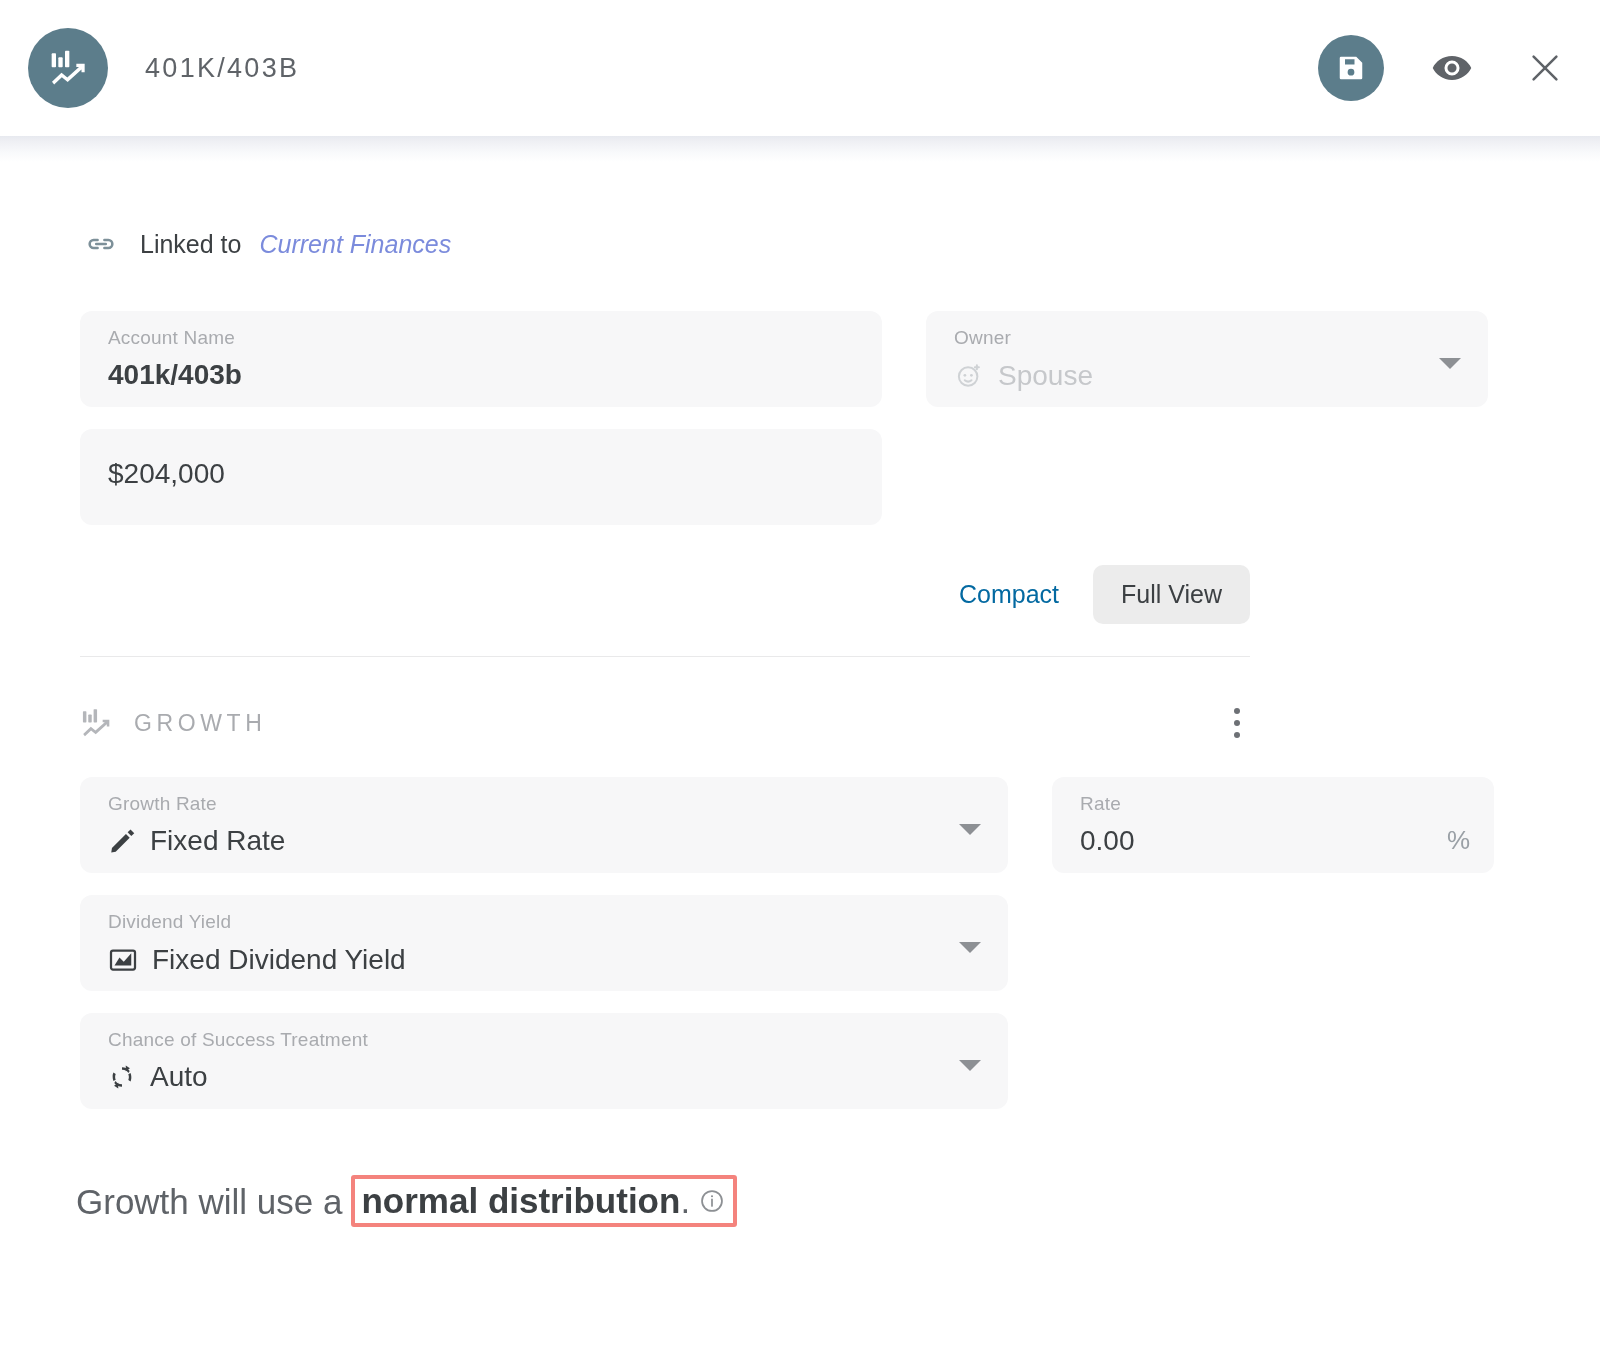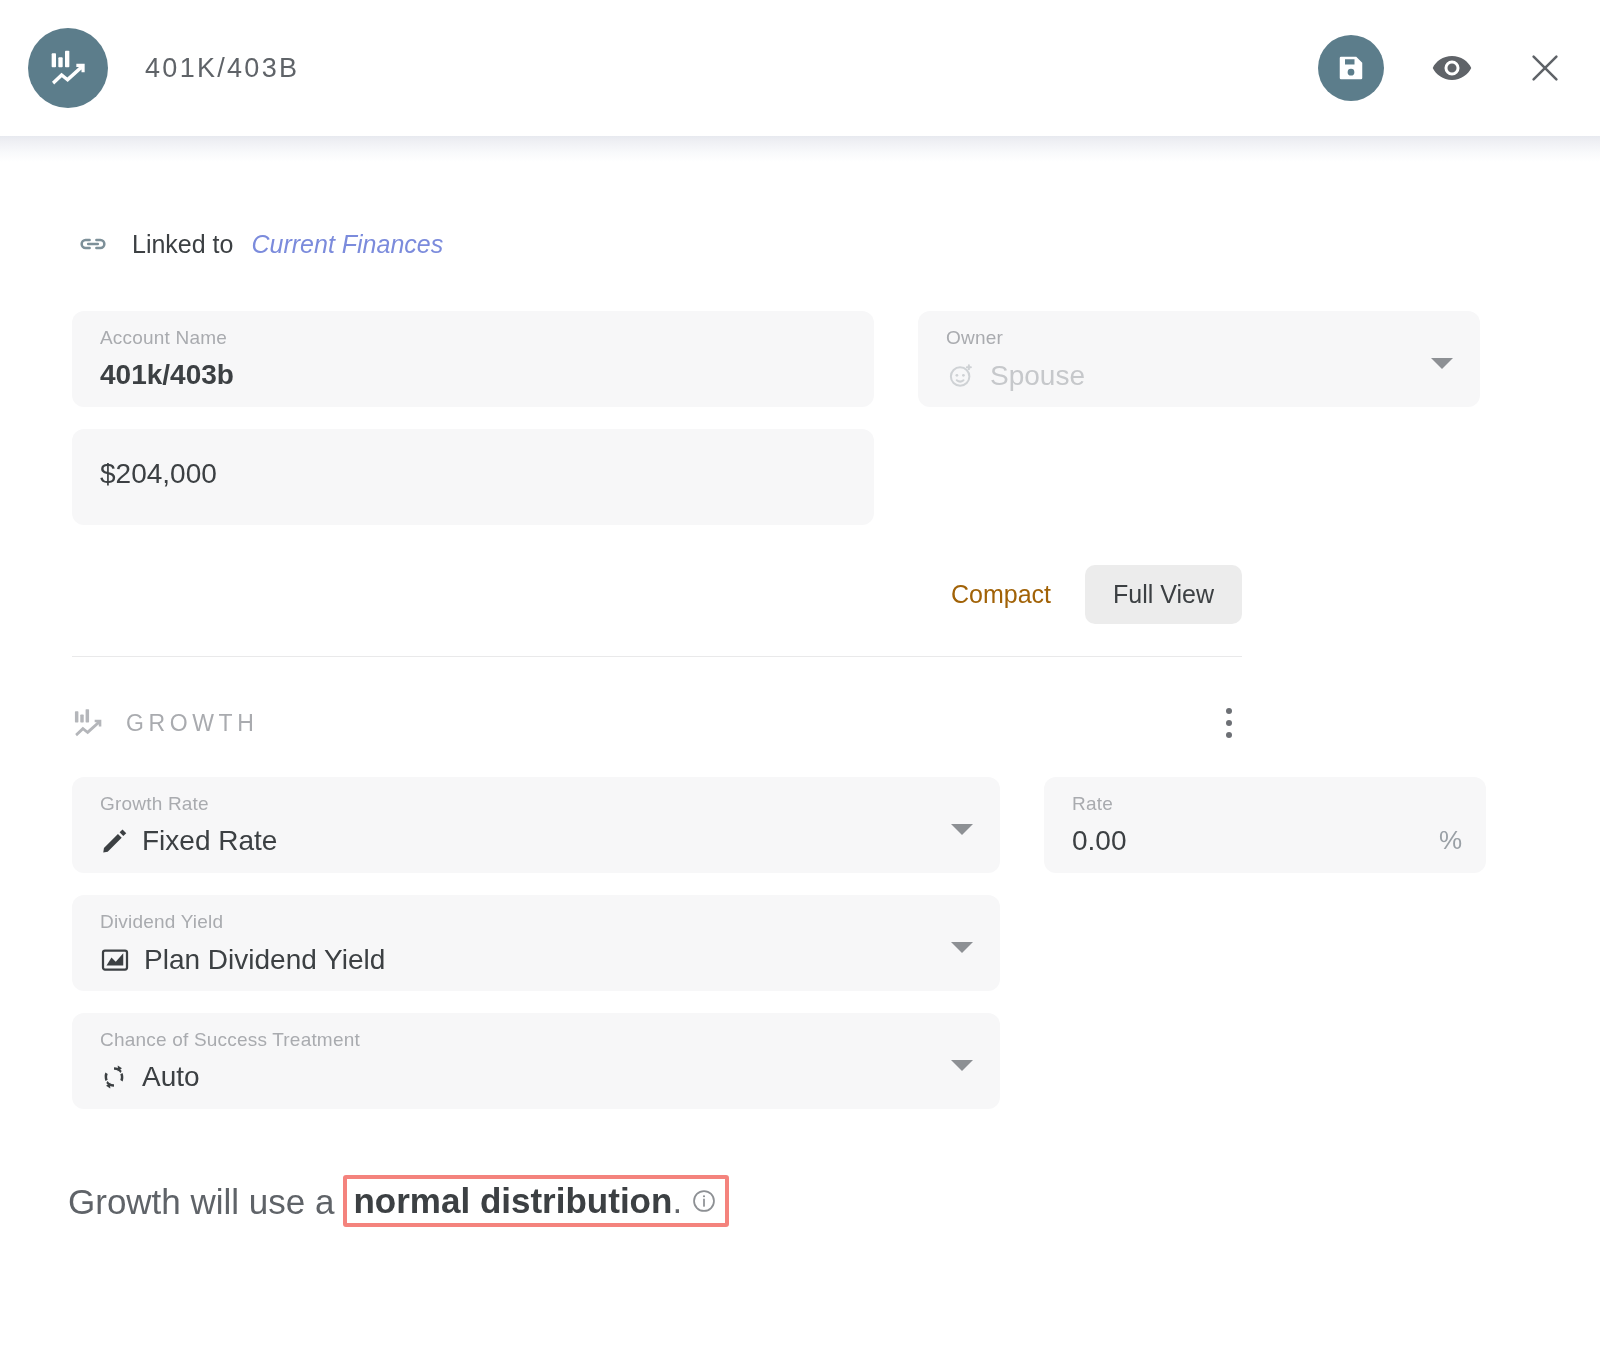--- a/index.html
+++ b/index.html
@@ -84,21 +84,21 @@
     align-items: center;
     justify-content: center;
     flex: 0 0 auto;
   }
   .eye-btn { width: 56px; height: 56px; margin-left: 40px; }
   .close-btn { width: 54px; height: 54px; margin-left: 38px; }
 
   
   .content {
     position: absolute;
-    top: 162px; left: 0;
+    top: 162px; left: 8px;
     width: 1318px;
   }
 
   .linked-row {
     display: flex;
     align-items: center;
     padding-left: 76px;
     height: 40px;
     margin-top: 62px;
   }
@@ -186,21 +186,21 @@
   .view-toggle {
     display: flex;
     align-items: center;
     justify-content: flex-end;
     padding-right: 76px;
     margin-top: 40px;
     gap: 6px;
   }
   .toggle-opt {
     font-size: 25px;
-    color: #a16207;
+    color: #0369a1;
     padding: 15px 28px;
     border-radius: 10px;
     background: transparent;
     border: none;
     cursor: pointer;
     font-family: inherit;
     white-space: nowrap;
   }
   .toggle-opt.active {
     background: #ececec;
@@ -406,21 +406,21 @@
       <div class="field-row">
         <div class="field w-wide">
           <div class="field-label">Dividend Yield</div>
           <div class="field-value">
             <span class="vicon">
               <svg width="30" height="30" viewBox="0 0 24 24">
                 <rect x="2.4" y="4.4" width="19.2" height="15.2" rx="1.6" fill="none" stroke="#3c4043" stroke-width="1.8"></rect>
                 <path d="M5.2 16.4 L9.2 10.0 L12.6 13.4 L18.6 6.6 L18.6 16.4 Z" fill="#3c4043"></path>
               </svg>
             </span>
-            <span>Plan Dividend Yield</span>
+            <span>Fixed Dividend Yield</span>
           </div>
           <span class="caret"></span>
         </div>
       </div>
 
       <div class="field-row">
         <div class="field w-wide">
           <div class="field-label">Chance of Success Treatment</div>
           <div class="field-value">
             <span class="vicon">

